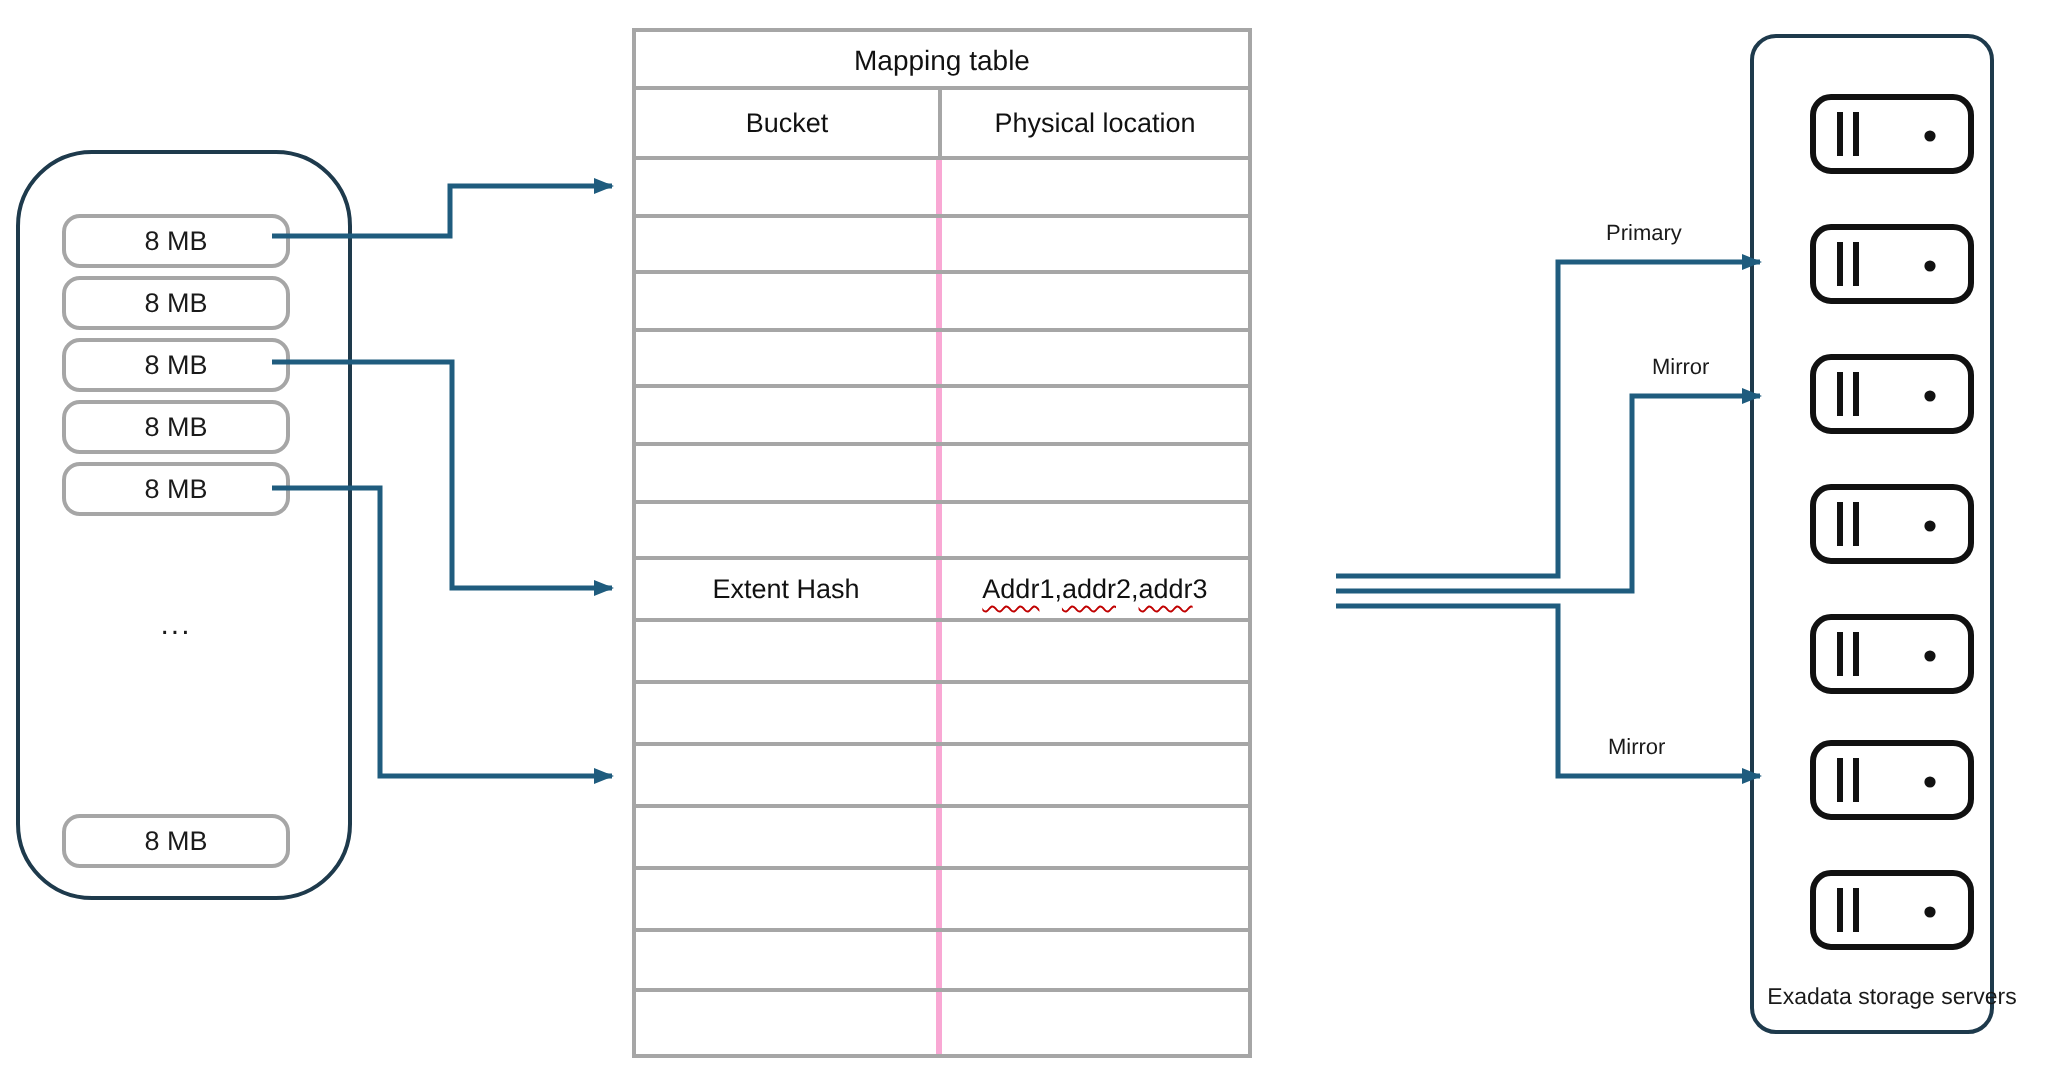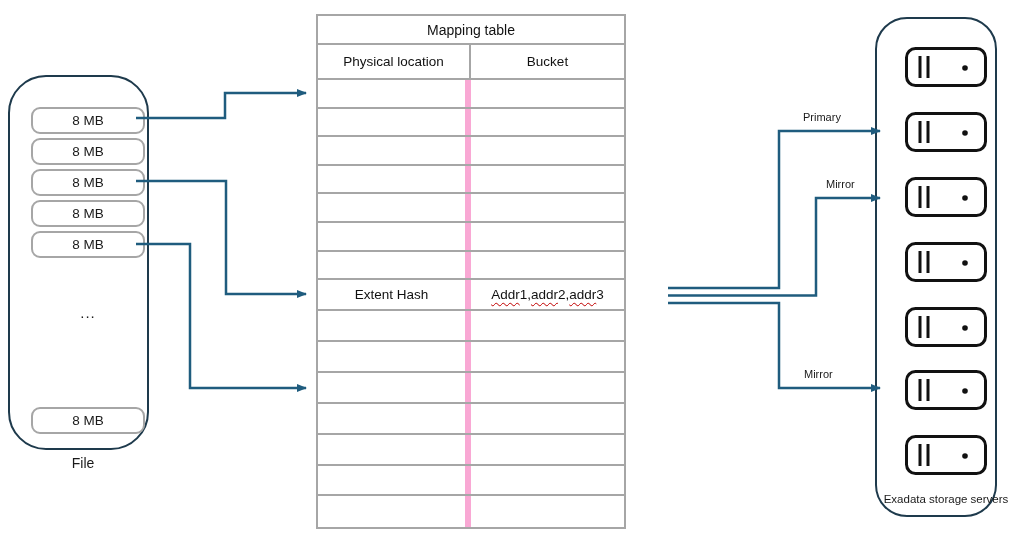--- a/index.html
+++ b/index.html
@@ -13,21 +13,21 @@
     width: 1024px;
     height: 538px;
     background: #ffffff;
     overflow: hidden;
   }
 
   
   .file-container {
     position: absolute;
     left: 8px; top: 75px;
-    width: 141px; height: 375px;
+    width: 168px; height: 375px;
     border: 2.5px solid #1E3A4C;
     border-radius: 38px;
     background: #ffffff;
   }
   .mb-block {
     position: absolute;
     left: 21px;
     width: 114px; height: 27px;
     border: 2px solid #A6A6A6;
     border-radius: 9px;
@@ -78,36 +78,36 @@
     display: grid; grid-template-columns: 1fr 1fr;
     border-bottom: 2px solid #A6A6A6;
   }
   .mt-row:last-child { border-bottom: none; }
   .mt-row.row-a { height: 28.6px; }
   .mt-row.row-b { height: 30.9px; }
   .mt-row .cell {
     display: flex; align-items: center; justify-content: center;
     font-size: 13.5px; overflow: hidden; white-space: nowrap;
   }
-  .mt-row .cell:first-child { border-right: 6px solid #f9a8d4; }
+  .mt-row .cell:first-child { border-right: 3px solid #f9a8d4; }
   .wavy {
     text-decoration-line: underline;
     text-decoration-style: wavy;
     text-decoration-color: #C00000;
     text-decoration-thickness: 1px;
     text-underline-offset: 3px;
   }
 
   
   .storage-container {
     position: absolute;
     left: 875px; top: 17px;
     width: 122px; height: 500px;
     border: 2.5px solid #1E3A4C;
-    border-radius: 32px;
+    border-radius: 13px;
     background: #ffffff;
   }
   .server {
     position: absolute;
     left: 28px;
     width: 82px; height: 40px;
   }
   .storage-label {
     position: absolute;
     left: 0; top: 474px;
@@ -143,27 +143,26 @@
 
   <div class="file-container">
     <div class="mb-block" style="top:30px">8 MB</div>
     <div class="mb-block" style="top:61px">8 MB</div>
     <div class="mb-block" style="top:92px">8 MB</div>
     <div class="mb-block" style="top:123px">8 MB</div>
     <div class="mb-block" style="top:154px">8 MB</div>
     <div class="file-ellipsis" style="top:225px">...</div>
     <div class="mb-block" style="top:330px">8 MB</div>
   </div>
-  <div class="file-label">File</div>
 
   <div class="mapping-table">
     <div class="mt-title">Mapping table</div>
     <div class="mt-header">
+      <div>Bucket</div>
       <div>Physical location</div>
-      <div>Bucket</div>
     </div>
     <div id="mt-body">
         <div class="mt-row row-a">
           <div class="cell"></div>
           <div class="cell"></div>
         </div>
         <div class="mt-row row-a">
           <div class="cell"></div>
           <div class="cell"></div>
         </div>

